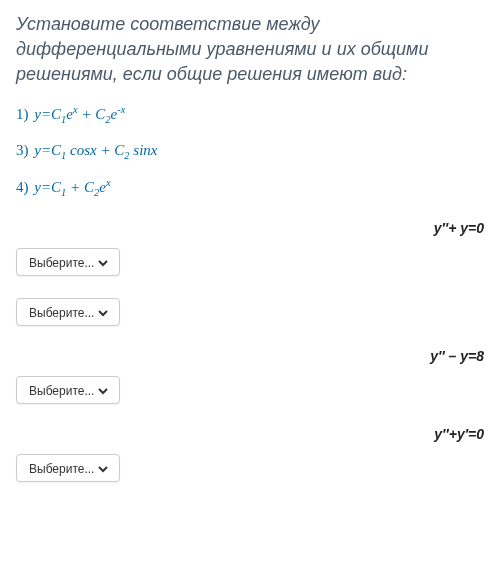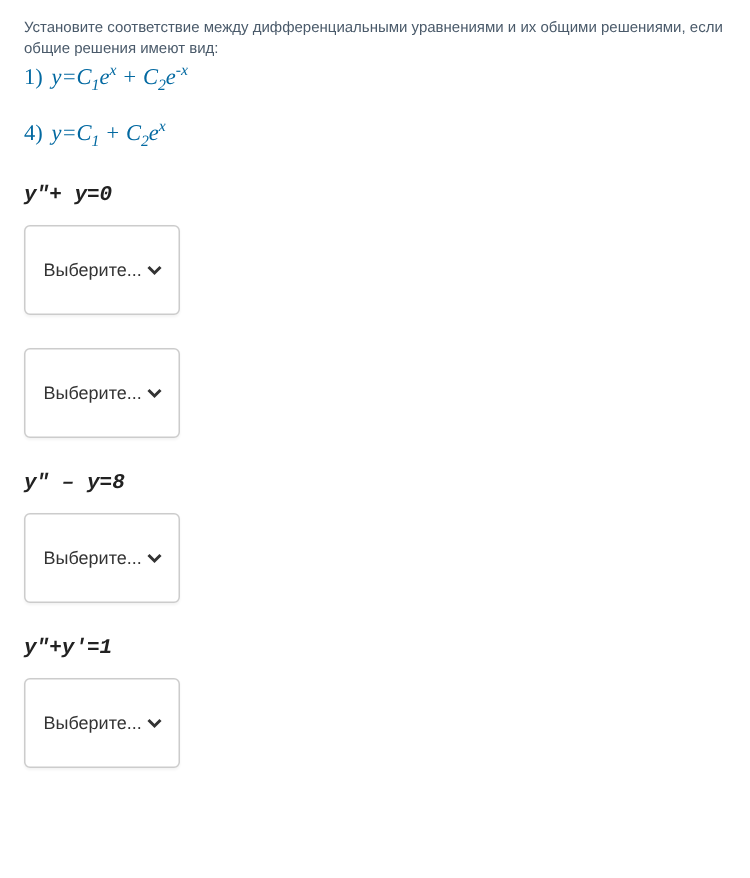--- a/index.html
+++ b/index.html
@@ -8,23 +8,25 @@
       box-sizing: border-box;
     }
     body {
       font-family: Arial, Helvetica, sans-serif;
       background: #ffffff;
       padding: 12px 16px;
       width: 500px;
       color: #333;
     }
     .prompt {
-      font-size: 10px;
+      font-size: 18px;
       color: #4a5a6a;
       line-height: 1.4;
+      margin-bottom: 14px;
+      font-style: italic;
     }
     .equations {
       margin-bottom: 18px;
     }
     .eq-line {
       font-family: Georgia, 'Times New Roman', serif;
       font-style: italic;
       font-size: 15px;
       color: #0369a1;
       margin-bottom: 10px;
@@ -41,33 +43,34 @@
     }
     .sup {
       font-size: 0.7em;
       vertical-align: super;
       font-style: italic;
     }
     .question-block {
       margin-bottom: 22px;
     }
     .question-eq {
-      font-family: Liberation Mono, monospace;
+      font-family: Liberation Sans, sans-serif;
       font-style: italic;
       font-weight: bold;
       font-size: 14px;
       color: #222;
       margin-bottom: 12px;
+      text-align: right;
     }
     .select-wrap {
       display: inline-block;
       border: 1px solid #ccc;
       border-radius: 4px;
       background: #fff;
-      padding: 20px 8px;
+      padding: 4px 8px;
       box-shadow: 0 1px 2px rgba(0,0,0,0.05);
     }
     select {
       border: none;
       background: transparent;
       font-size: 12px;
       color: #333;
       outline: none;
       cursor: pointer;
       font-family: Arial, Helvetica, sans-serif;
@@ -79,20 +82,24 @@
 <div class="prompt">Установите соответствие между дифференциальными уравнениями и их общими решениями, если общие решения имеют вид:</div>
 
 <div class="equations">
 
   <div class="eq-line">
     <span class="eq-num">1)</span>
     <span>y</span><span>=</span><span>C</span><span class="sub">1</span><span>e</span><span class="sup">x</span><span> + </span><span>C</span><span class="sub">2</span><span>e</span><span class="sup">-x</span>
   </div>
 
 
+  <div class="eq-line">
+    <span class="eq-num">3)</span>
+    <span>y</span><span>=</span><span>C</span><span class="sub">1</span><span> cosx </span><span> + </span><span>C</span><span class="sub">2</span><span> sinx</span>
+  </div>
 
   <div class="eq-line">
     <span class="eq-num">4)</span>
     <span>y</span><span>=</span><span>C</span><span class="sub">1</span><span> + </span><span>C</span><span class="sub">2</span><span>e</span><span class="sup">x</span>
   </div>
 
 </div>
 
 <div class="question-block">
   <div class="question-eq">y″+ y=0</div>
@@ -114,19 +121,19 @@
 <div class="question-block">
   <div class="question-eq">y″ – y=8</div>
   <div class="select-wrap">
     <select>
       <option>Выберите...</option>
     </select>
   </div>
 </div>
 
 <div class="question-block">
-  <div class="question-eq">y″+y′=1</div>
+  <div class="question-eq">y″+y′=0</div>
   <div class="select-wrap">
     <select>
       <option>Выберите...</option>
     </select>
   </div>
 </div>
 
 </body></html>

